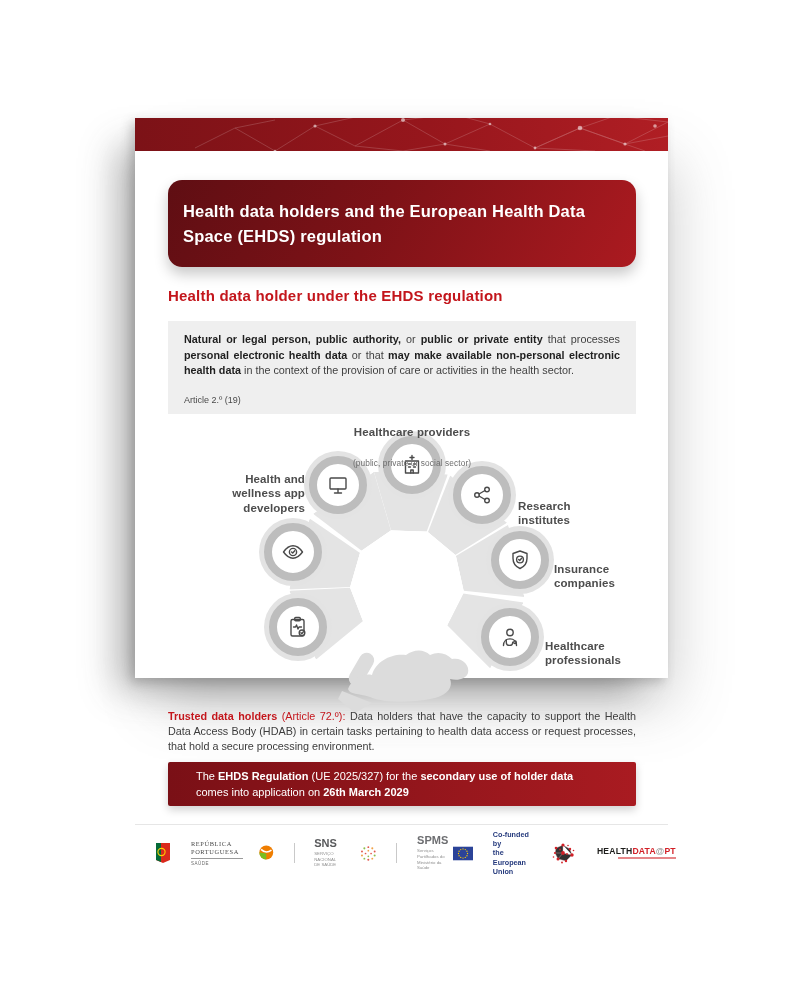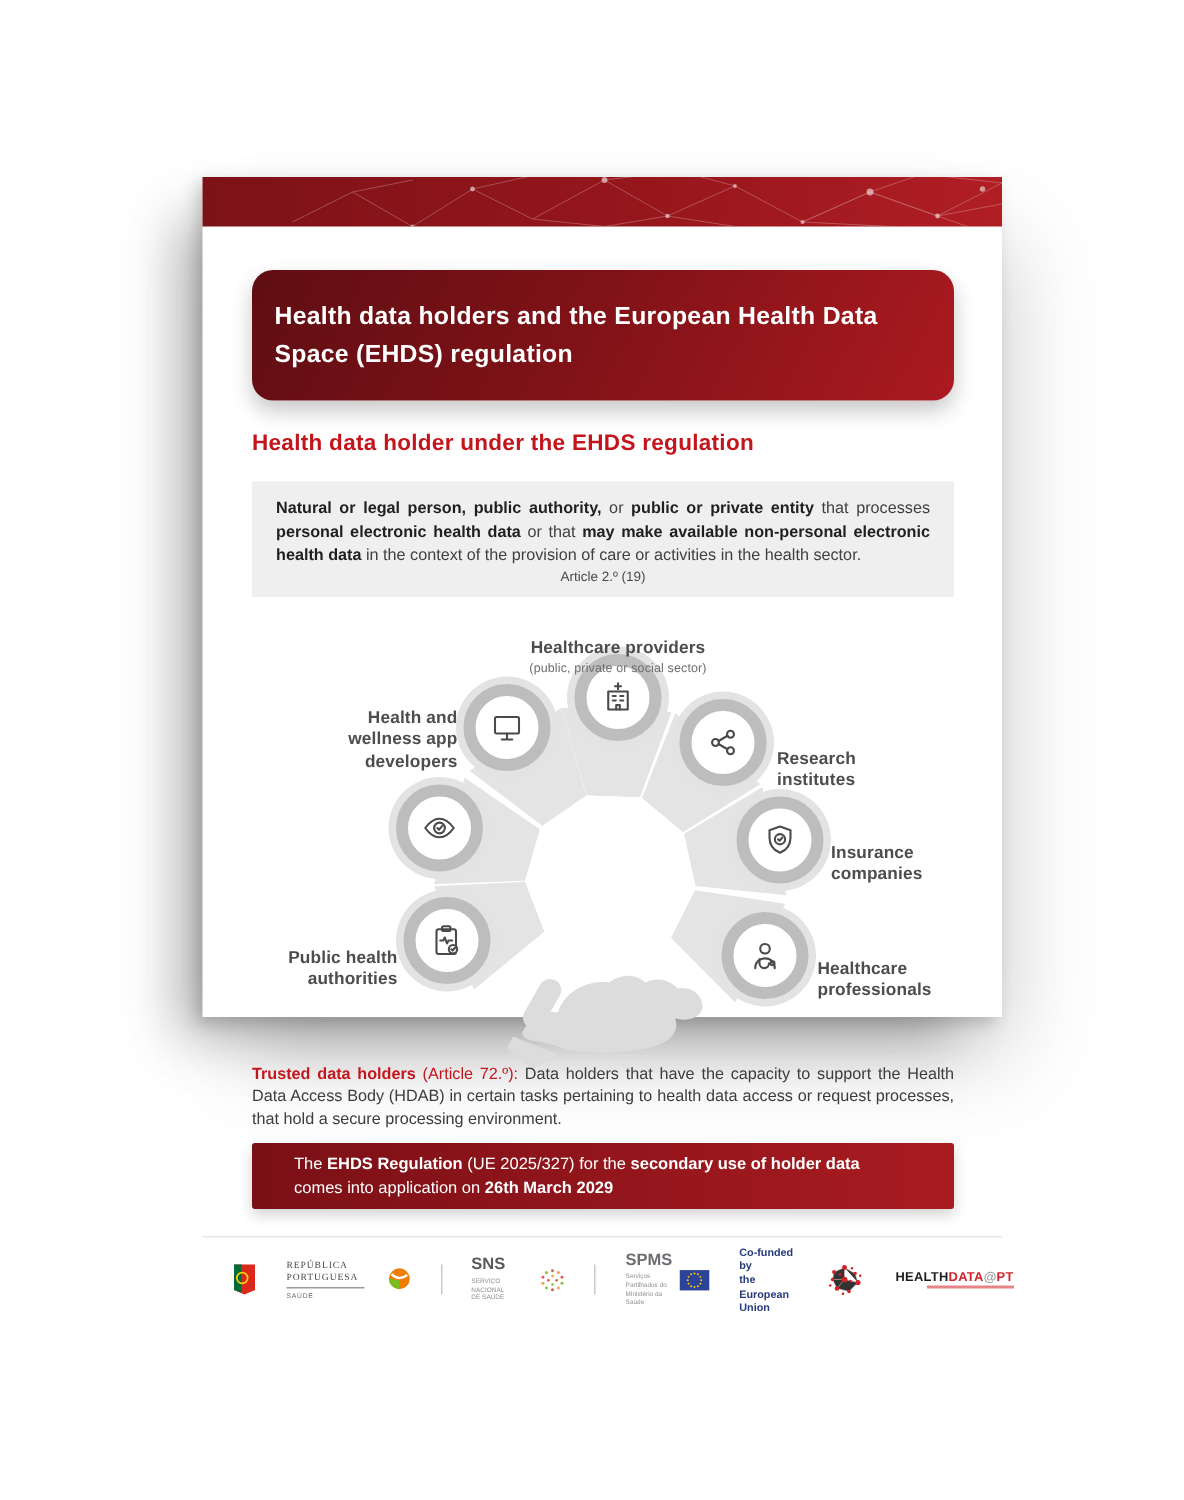--- a/index.html
+++ b/index.html
@@ -19,39 +19,39 @@
   
   .title-banner { position:absolute; left:33px; top:62px; width:468px; height:87px; border-radius:14px;
     background:linear-gradient(118deg,#5f0e13 0%,#7e1217 45%,#ab1a20 100%);
     box-shadow:0 7px 14px rgba(0,0,0,.22); display:flex; align-items:center; }
   .title-text { color:#ffffff; font-size:16.5px; font-weight:700; line-height:25px; padding:0 22px 0 15px; letter-spacing:.2px; }
 
   .section-heading { position:absolute; left:33px; top:169px; margin:0; font-size:15px; font-weight:700; color:#c3161c; letter-spacing:.2px; }
 
   .defbox { position:absolute; left:33px; top:203px; width:468px; background:#efefef; box-sizing:border-box; padding:11px 16px 9px 16px; }
   .defbox p { margin:0; font-size:10.8px; line-height:15.5px; color:#3f3f3f; text-align:justify; }
-  .article-ref { text-align:center; font-size:9px; color:#4a4a4a; margin-top:0; }
+  .article-ref { text-align:left; font-size:9px; color:#4a4a4a; margin-top:16px; }
 
   
   .diagram { position:absolute; left:0; top:0; width:533px; height:760px; pointer-events:none; }
   .spoke { position:absolute; left:272px; top:467px; width:0; height:0; z-index:1; }
   .petal { position:absolute; left:-37px; top:-112px; width:74px; height:58px; background:#e4e4e4;
     clip-path:polygon(0 0,100% 0,74% 100%,26% 100%); }
   .center-outer { position:absolute; left:210px; top:405px; width:124px; height:124px; border-radius:50%;
     background:#ffffff; box-shadow:0 3px 10px rgba(0,0,0,.16); display:flex; align-items:center; justify-content:center; z-index:2; }
   .center-ring { width:86px; height:86px; border-radius:50%; border:8px solid #d3d3d3; background:#ffffff;
     display:flex; align-items:center; justify-content:center; }
   .center-label { font-size:9.5px; color:#6b6b6b; text-align:center; line-height:1.35; white-space:pre-line; }
 
   .node { position:absolute; width:42px; height:42px; background:#ffffff; border:8px solid #bdbdbd; border-radius:50%;
     box-shadow:0 0 0 5px #e3e3e3; display:flex; align-items:center; justify-content:center; z-index:3; }
   .node svg { display:block; }
 
   .lbl { position:absolute; font-size:11.5px; font-weight:700; color:#4d4d4d; line-height:1.28; white-space:pre-line; z-index:4; letter-spacing:.1px; }
-  .lbl .sub { display:block; font-size:8.3px; font-weight:400; color:#6e6e6e; line-height:1.18; margin-top:2px; white-space:pre-line; }
+  .lbl .sub { display:block; font-size:8.3px; font-weight:400; color:#6e6e6e; line-height:1.18; margin-top:20px; white-space:pre-line; }
   .ta-c { text-align:center; } .ta-r { text-align:right; } .ta-l { text-align:left; }
 
   .hand { position:absolute; left:203px; top:525px; z-index:0; }
 
   .trusted { position:absolute; left:33px; top:591px; width:468px; margin:0; font-size:10.8px; line-height:15px; color:#3c3c3c; text-align:justify; }
 
   .deadline { position:absolute; left:33px; top:644px; width:468px; height:44px; border-radius:2px;
     background:linear-gradient(90deg,#7a1016 0%,#a91b21 100%); box-shadow:0 4px 9px rgba(0,0,0,.18);
     display:flex; align-items:center; box-sizing:border-box; padding:0 30px 0 28px; }
   .deadline p { margin:0; color:#ffffff; font-size:11px; line-height:16.5px; }
@@ -209,24 +209,20 @@
 developers</span>
     </div>
     <div class="lbl ta-l" style="left:383px;top:366px;width:110px">
       <span>Research
 institutes</span>
     </div>
     <div class="lbl ta-l" style="left:419px;top:429px;width:110px">
       <span>Insurance
 companies</span>
     </div>
-    <div class="lbl ta-r" style="left:20px;top:499px;width:110px">
-      <span>Public health
-authorities</span>
-    </div>
     <div class="lbl ta-l" style="left:410px;top:506px;width:120px">
       <span>Healthcare
 professionals</span>
     </div>
   </div>
 
   <p class="trusted"><span style="font-weight: 700; color: rgb(195, 22, 28);">Trusted data holders</span><span style="color: rgb(195, 22, 28);"> (Article 72.º): </span><span>Data holders that have the capacity to support the Health Data Access Body (HDAB) in certain tasks pertaining to health data access or request processes, that hold a secure processing environment.</span></p>
 
   <div class="deadline">
     <p><span>The </span><span style="font-weight: 700;">EHDS Regulation</span><span> (UE 2025/327) for the </span><span style="font-weight: 700;">secondary use of holder data</span><span> comes into application on </span><span style="font-weight: 700;">26th March 2029</span></p>

